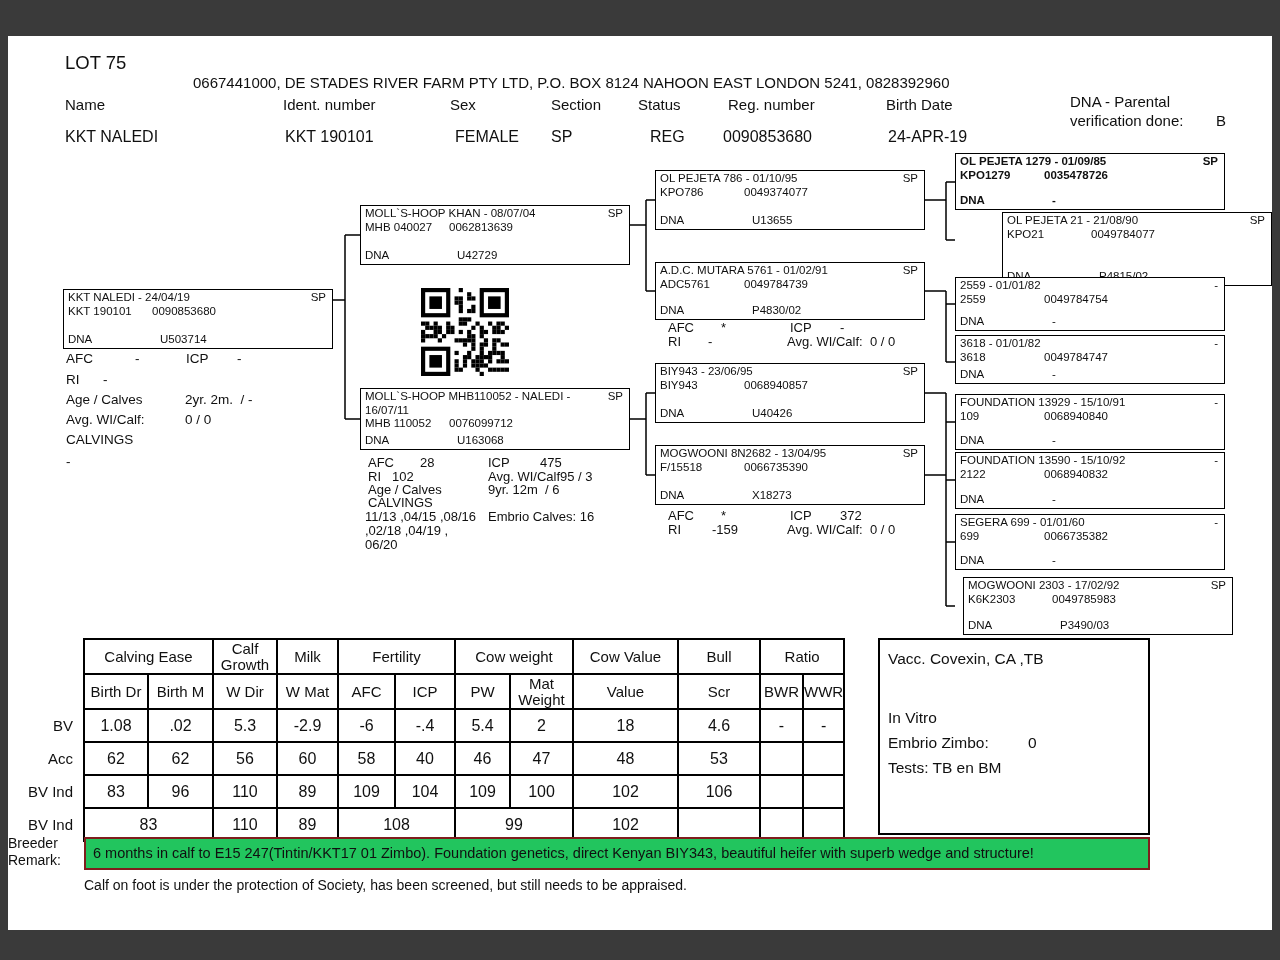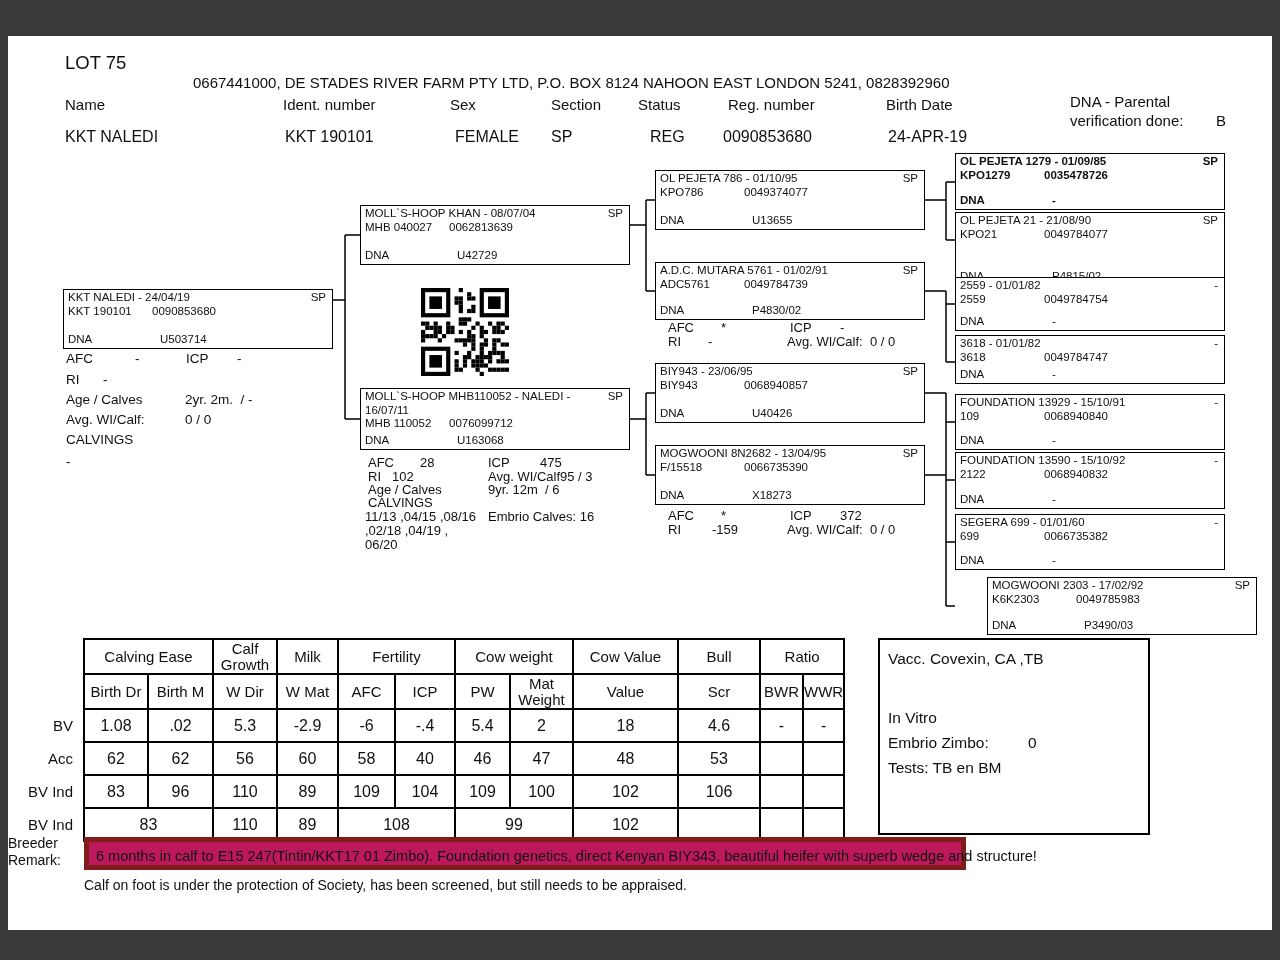--- a/index.html
+++ b/index.html
@@ -19,22 +19,22 @@
   svg.connectors{position:absolute;left:0;top:0;pointer-events:none}
   .bvtable{position:absolute;left:8px;top:602px;border-collapse:collapse;table-layout:fixed}
   .bvtable td{border:2px solid #000;text-align:center;vertical-align:middle;padding:0;
               font-size:16px;overflow:hidden;line-height:17px}
   .bvtable td.nob{border:none;background:transparent}
   .bvtable tr.ghead td,.bvtable tr.shead td{height:33px;font-size:15px;line-height:16px}
   .bvtable tr.vals td{height:31px}
   .bvtable td.rlabel{text-align:right;padding-right:10px;font-size:15px}
   .panel{position:absolute;left:870px;top:602px;width:272px;height:197px;
          border:2px solid #000;box-sizing:border-box;background:#fff}
-  .remarkbox{position:absolute;left:76px;top:801px;width:882px;height:33px;
-             border:5px solid #7f1d1d;box-sizing:border-box;background:#be185d}
+  .remarkbox{position:absolute;left:76px;top:801px;width:1066px;height:33px;
+             border:2px solid #7f1d1d;box-sizing:border-box;background:#22c55e}
   .remarkbox span{position:absolute;left:7px;top:6px;font-size:14.5px;white-space:pre}
 </style>
 </head>
 <body>
 
 <div class="page" id="page">
 
   <div class="abs" style="left:57px;top:16px;font-size:18.5px">LOT 75</div>
   <div class="abs" style="left:185px;top:38px;font-size:15px">0667441000, DE STADES RIVER FARM PTY LTD, P.O. BOX 8124 NAHOON EAST LONDON 5241, 0828392960</div>
 
@@ -417,21 +417,21 @@
       </div>
       <div class="prow">
         <span class="pk">KPO1279</span>
         <span>0035478726</span>
       </div>
       <div class="prow dnarow">
         <span class="pkd">DNA</span>
         <span>-</span>
       </div>
     </div>
-    <div class="pbox" style="left: 947px; top: 176px; width: 270px; height: 74px;">
+    <div class="pbox" style="left: 994px; top: 176px; width: 270px; height: 74px;">
       <div class="prow">
         <span>OL PEJETA 21 - 21/08/90</span>
         <span class="pflag">SP</span>
       </div>
       <div class="prow">
         <span class="pk">KPO21</span>
         <span>0049784077</span>
       </div>
       <div class="prow dnarow">
         <span class="pkd">DNA</span>
@@ -501,21 +501,21 @@
       </div>
       <div class="prow">
         <span class="pk">699</span>
         <span>0066735382</span>
       </div>
       <div class="prow dnarow">
         <span class="pkd">DNA</span>
         <span>-</span>
       </div>
     </div>
-    <div class="pbox" style="left: 979px; top: 541px; width: 270px; height: 58px;">
+    <div class="pbox" style="left: 955px; top: 541px; width: 270px; height: 58px;">
       <div class="prow">
         <span>MOGWOONI 2303 - 17/02/92</span>
         <span class="pflag">SP</span>
       </div>
       <div class="prow">
         <span class="pk">K6K2303</span>
         <span>0049785983</span>
       </div>
       <div class="prow dnarow">
         <span class="pkd">DNA</span>

